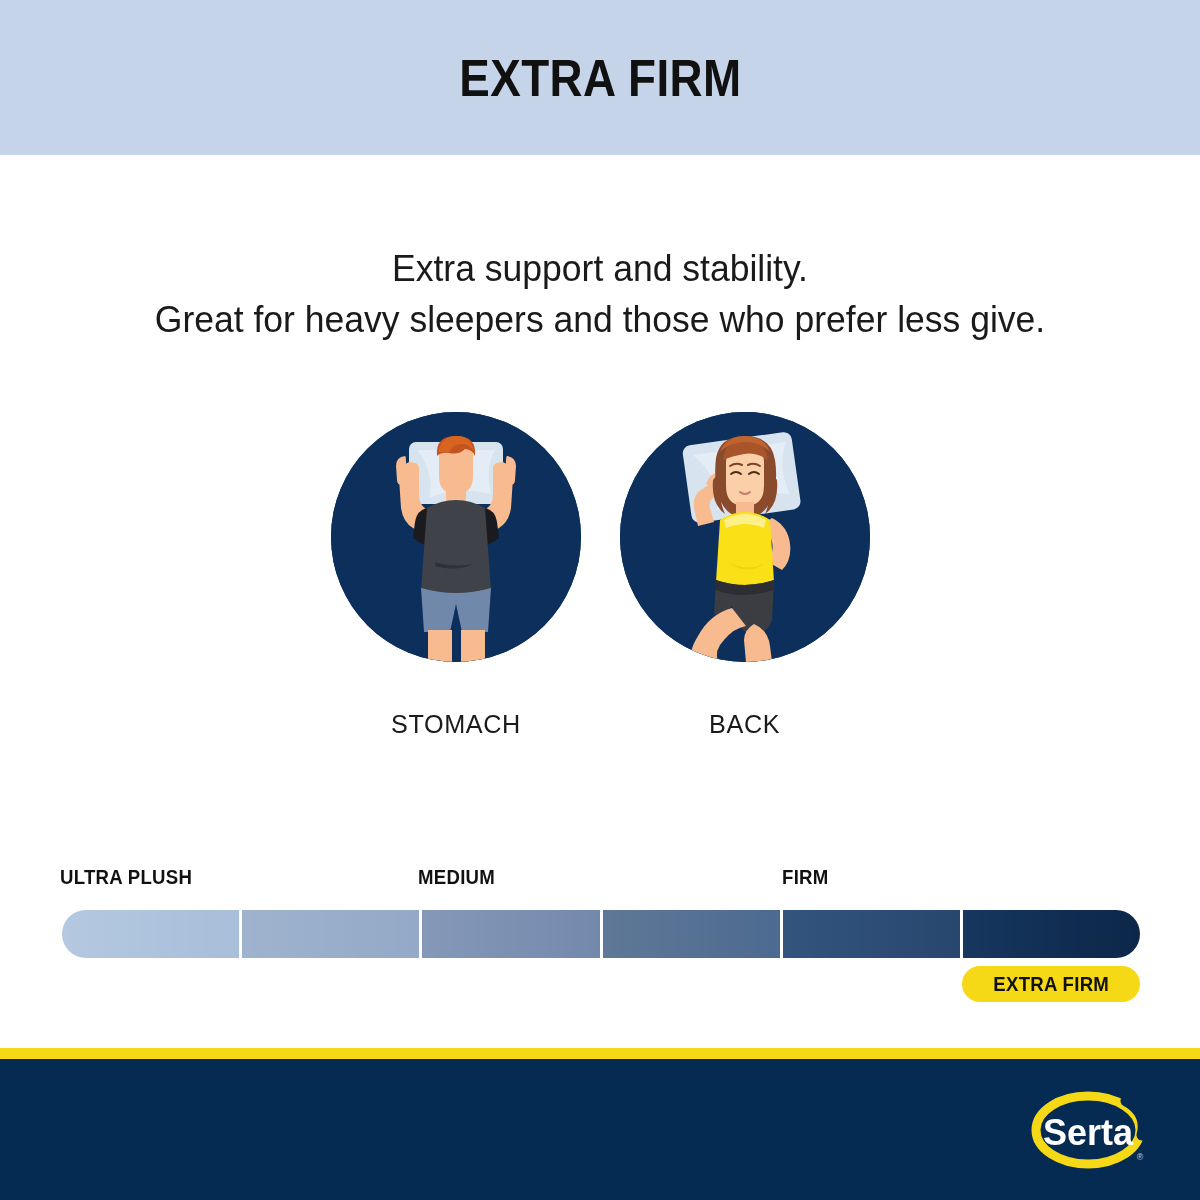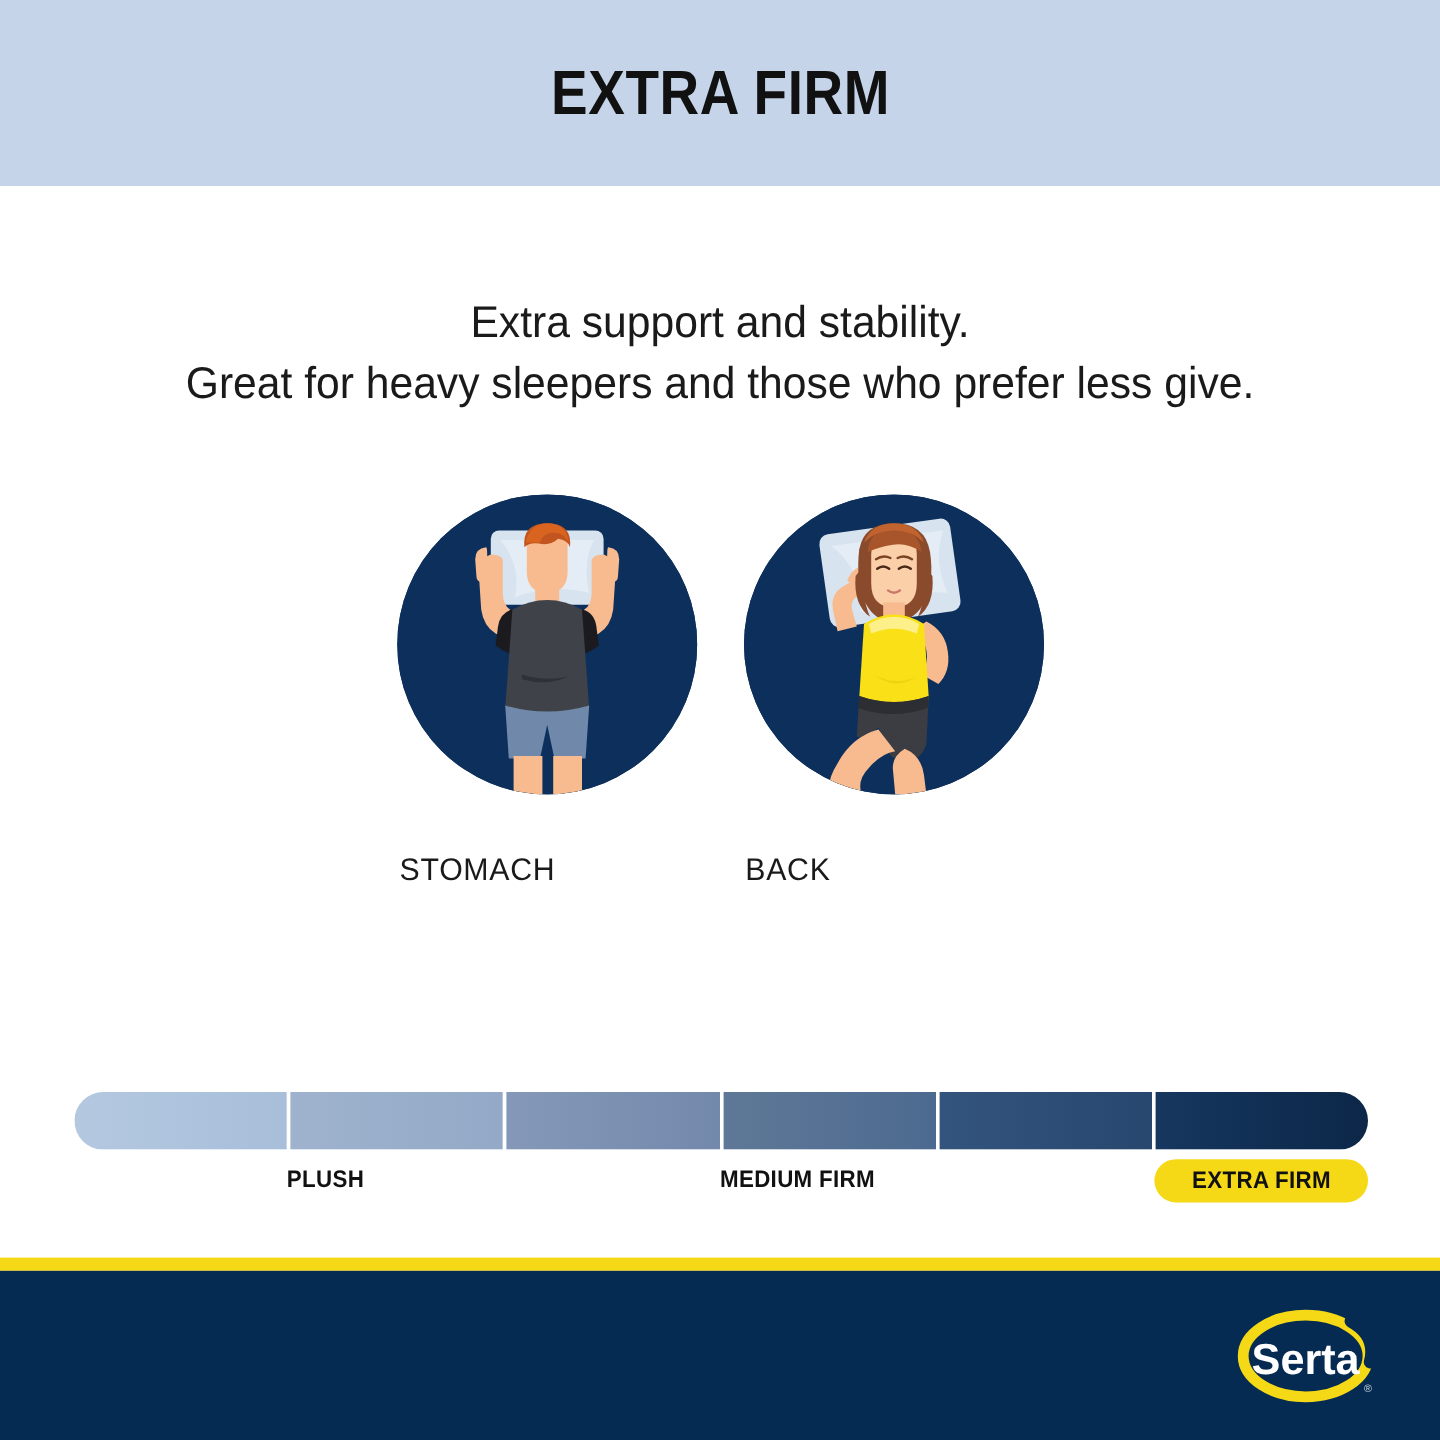--- a/index.html
+++ b/index.html
@@ -37,21 +37,21 @@
     font-weight:400;
     transform:scaleX(0.96);
   }
   .subtitle .line { display:block; white-space:nowrap; }
 
   
   .sleepers {
     position:absolute; left:0; top:412px; width:1200px;
     display:flex; justify-content:center; gap:39px;
   }
-  .sleeper { width:250px; display:flex; flex-direction:column; align-items:flex-start; }
+  .sleeper { width:250px; display:flex; flex-direction:column; align-items:center; }
   .circle {
     width:250px; height:250px; border-radius:50%;
     background:#0d2f5c;
     overflow:hidden; position:relative;
   }
   .circle svg { display:block; width:250px; height:250px; }
   .sleeper-label {
     margin-top:47px;
     font-size:26px;
     color:#1a1a1a;
@@ -215,34 +215,35 @@
 
         <path d="M134 212 q14 6 16 22 l2 16 l-26 0 l-2 -22 q0 -10 10 -16 z" fill="#f7bb8f"></path>
       </svg>
     </div>
     <div class="sleeper-label">BACK</div>
   </div>
 </div>
 
 <div class="scale-wrap">
 
+  <div class="scale-labels-top">
+    <div class="scale-label" style="left:60px;">ULTRA PLUSH</div>
+    <div class="scale-label" style="left:418px;">MEDIUM</div>
+    <div class="scale-label" style="left:782px;">FIRM</div>
+  </div>
 
   <div class="scale-bar">
     <div class="seg" style="background:linear-gradient(90deg,#b4c8e0,#a8bed9);"></div>
     <div class="seg" style="background:linear-gradient(90deg,#9fb3ce,#93a9c7);"></div>
     <div class="seg" style="background:linear-gradient(90deg,#8598b8,#7389ac);"></div>
     <div class="seg" style="background:linear-gradient(90deg,#5f7897,#4c6a90);"></div>
     <div class="seg" style="background:linear-gradient(90deg,#33547d,#27476f);"></div>
     <div class="seg" style="background:linear-gradient(90deg,#16375f,#0c2748);"></div>
   </div>
 
-  <div class="scale-labels-bottom">
-    <div class="scale-label" style="left:239px;">PLUSH</div>
-    <div class="scale-label" style="left:600px;">MEDIUM FIRM</div>
-  </div>
 
   <div class="badge" style="left:962px; width:178px;">
     <span>EXTRA FIRM</span>
   </div>
 </div>
 
 <div class="footer-stripe"></div>
 <div class="footer"></div>
 
 <div class="logo">

